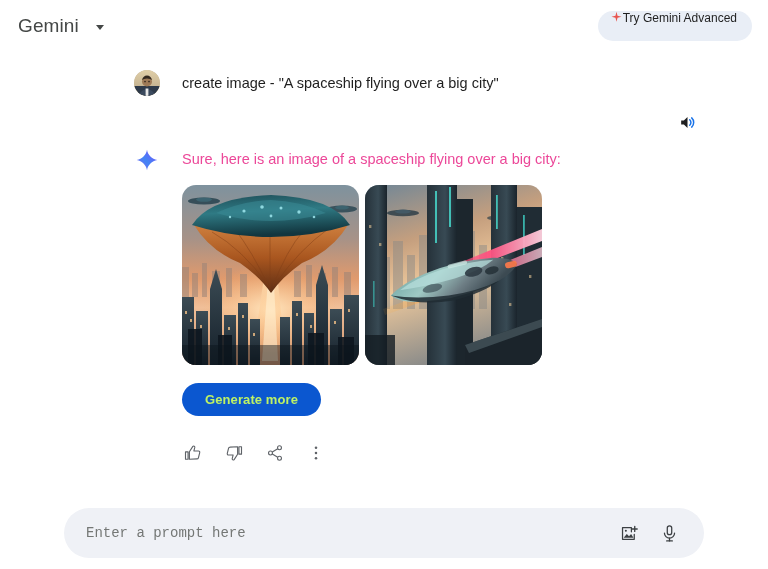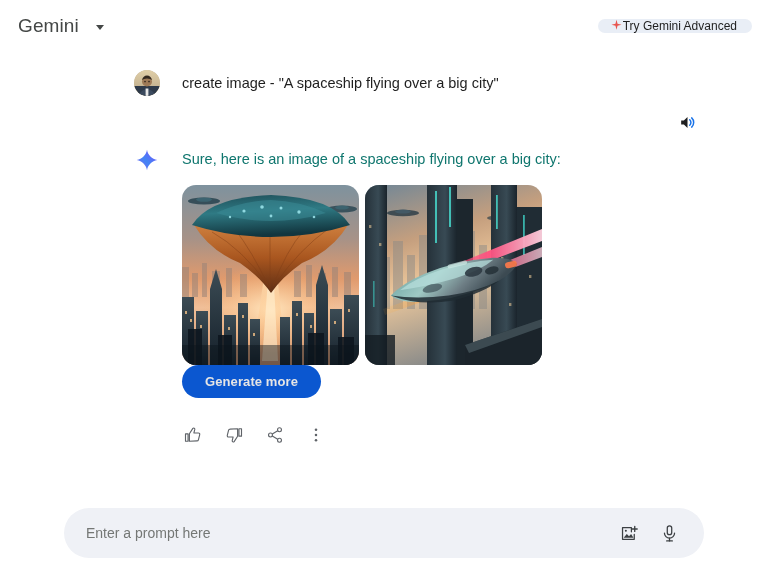--- a/index.html
+++ b/index.html
@@ -50,21 +50,21 @@
     margin-top: 3px;
   }
 
   .advanced-btn {
     display: flex;
     align-items: flex-start;
     gap: 0;
     background: #e9eef6;
     border: none;
     border-radius: 18px;
-    height: 14px;
+    height: 30px;
     padding: 0 15px 0 12px;
     cursor: pointer;
     font-family: inherit;
   }
   .advanced-label {
     font-size: 12px;
     color: #1f1f1f;
     font-weight: 500;
     white-space: nowrap;
   }
@@ -137,21 +137,21 @@
     width: 26px; height: 26px;
     flex: 0 0 26px;
     display: flex;
     align-items: center;
     justify-content: center;
   }
   .model-body { padding-top: 2px; }
 
   .model-text {
     font-size: 14.5px;
-    color: #0f766e;
+    color: #ec4899;
     line-height: 20px;
   }
 
   
   .image-grid {
     display: flex;
     gap: 6px;
     margin-top: 16px;
   }
   .gen-image {
@@ -160,22 +160,23 @@
     border-radius: 14px;
     overflow: hidden;
     cursor: pointer;
     display: block;
     position: relative;
   }
   .gen-image svg { display: block; width: 100%; height: 100%; }
 
   
   .generate-more {
+    margin-top: 18px;
     background: #0b57d0;
-    color: #e5e5e5;
+    color: #bef264;
     border: none;
     border-radius: 18px;
     height: 33px;
     padding: 0 23px;
     font-size: 13px;
     font-weight: 700;
     cursor: pointer;
     font-family: inherit;
     letter-spacing: 0.1px;
   }
@@ -217,21 +218,21 @@
     display: flex;
     align-items: center;
     padding: 0 18px 0 22px;
     gap: 6px;
   }
   .prompt-input {
     flex: 1 1 auto;
     border: none;
     outline: none;
     background: transparent;
-    font-family: Liberation Sans, sans-serif;
+    font-family: Liberation Mono, monospace;
     font-size: 14px;
     color: #1f1f1f;
     height: 100%;
   }
   .prompt-input::placeholder { color: #747775; }
 
   .prompt-icon-btn {
     width: 34px; height: 34px;
     display: flex;
     align-items: center;

